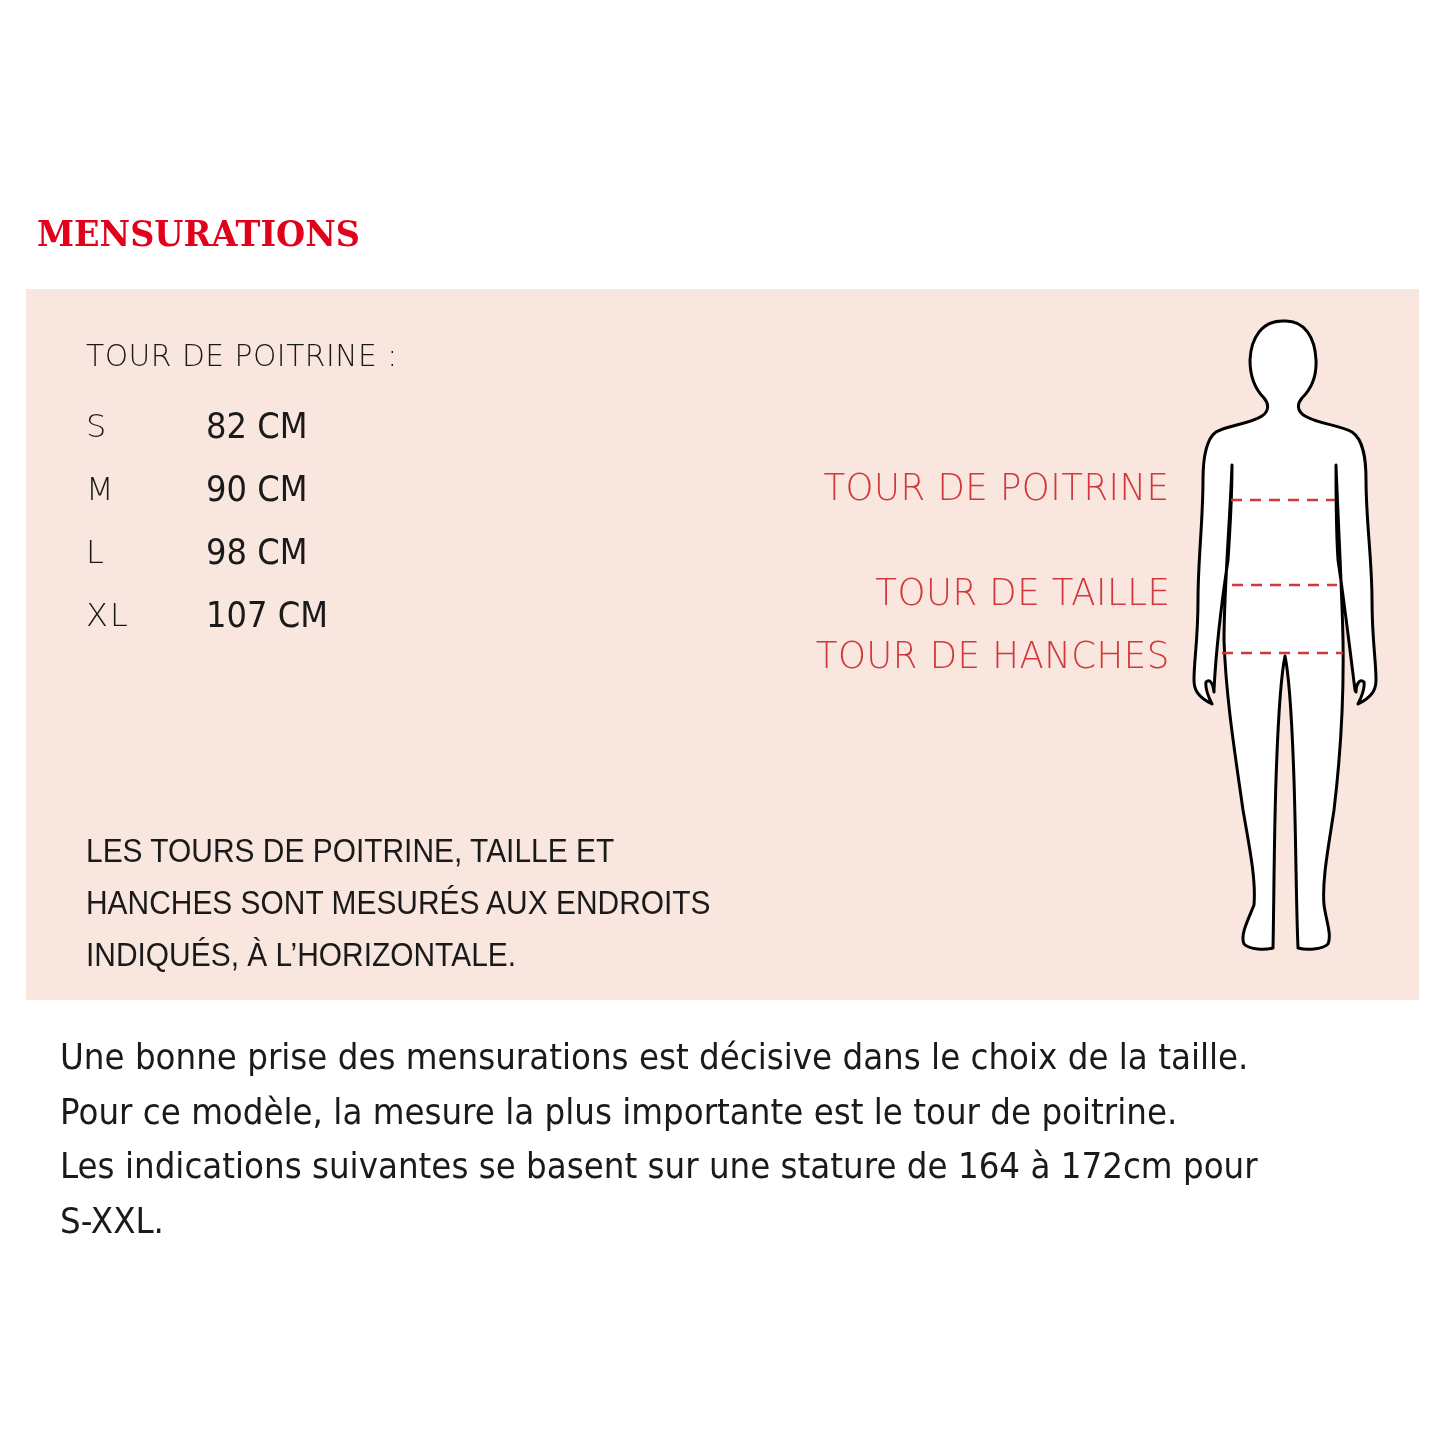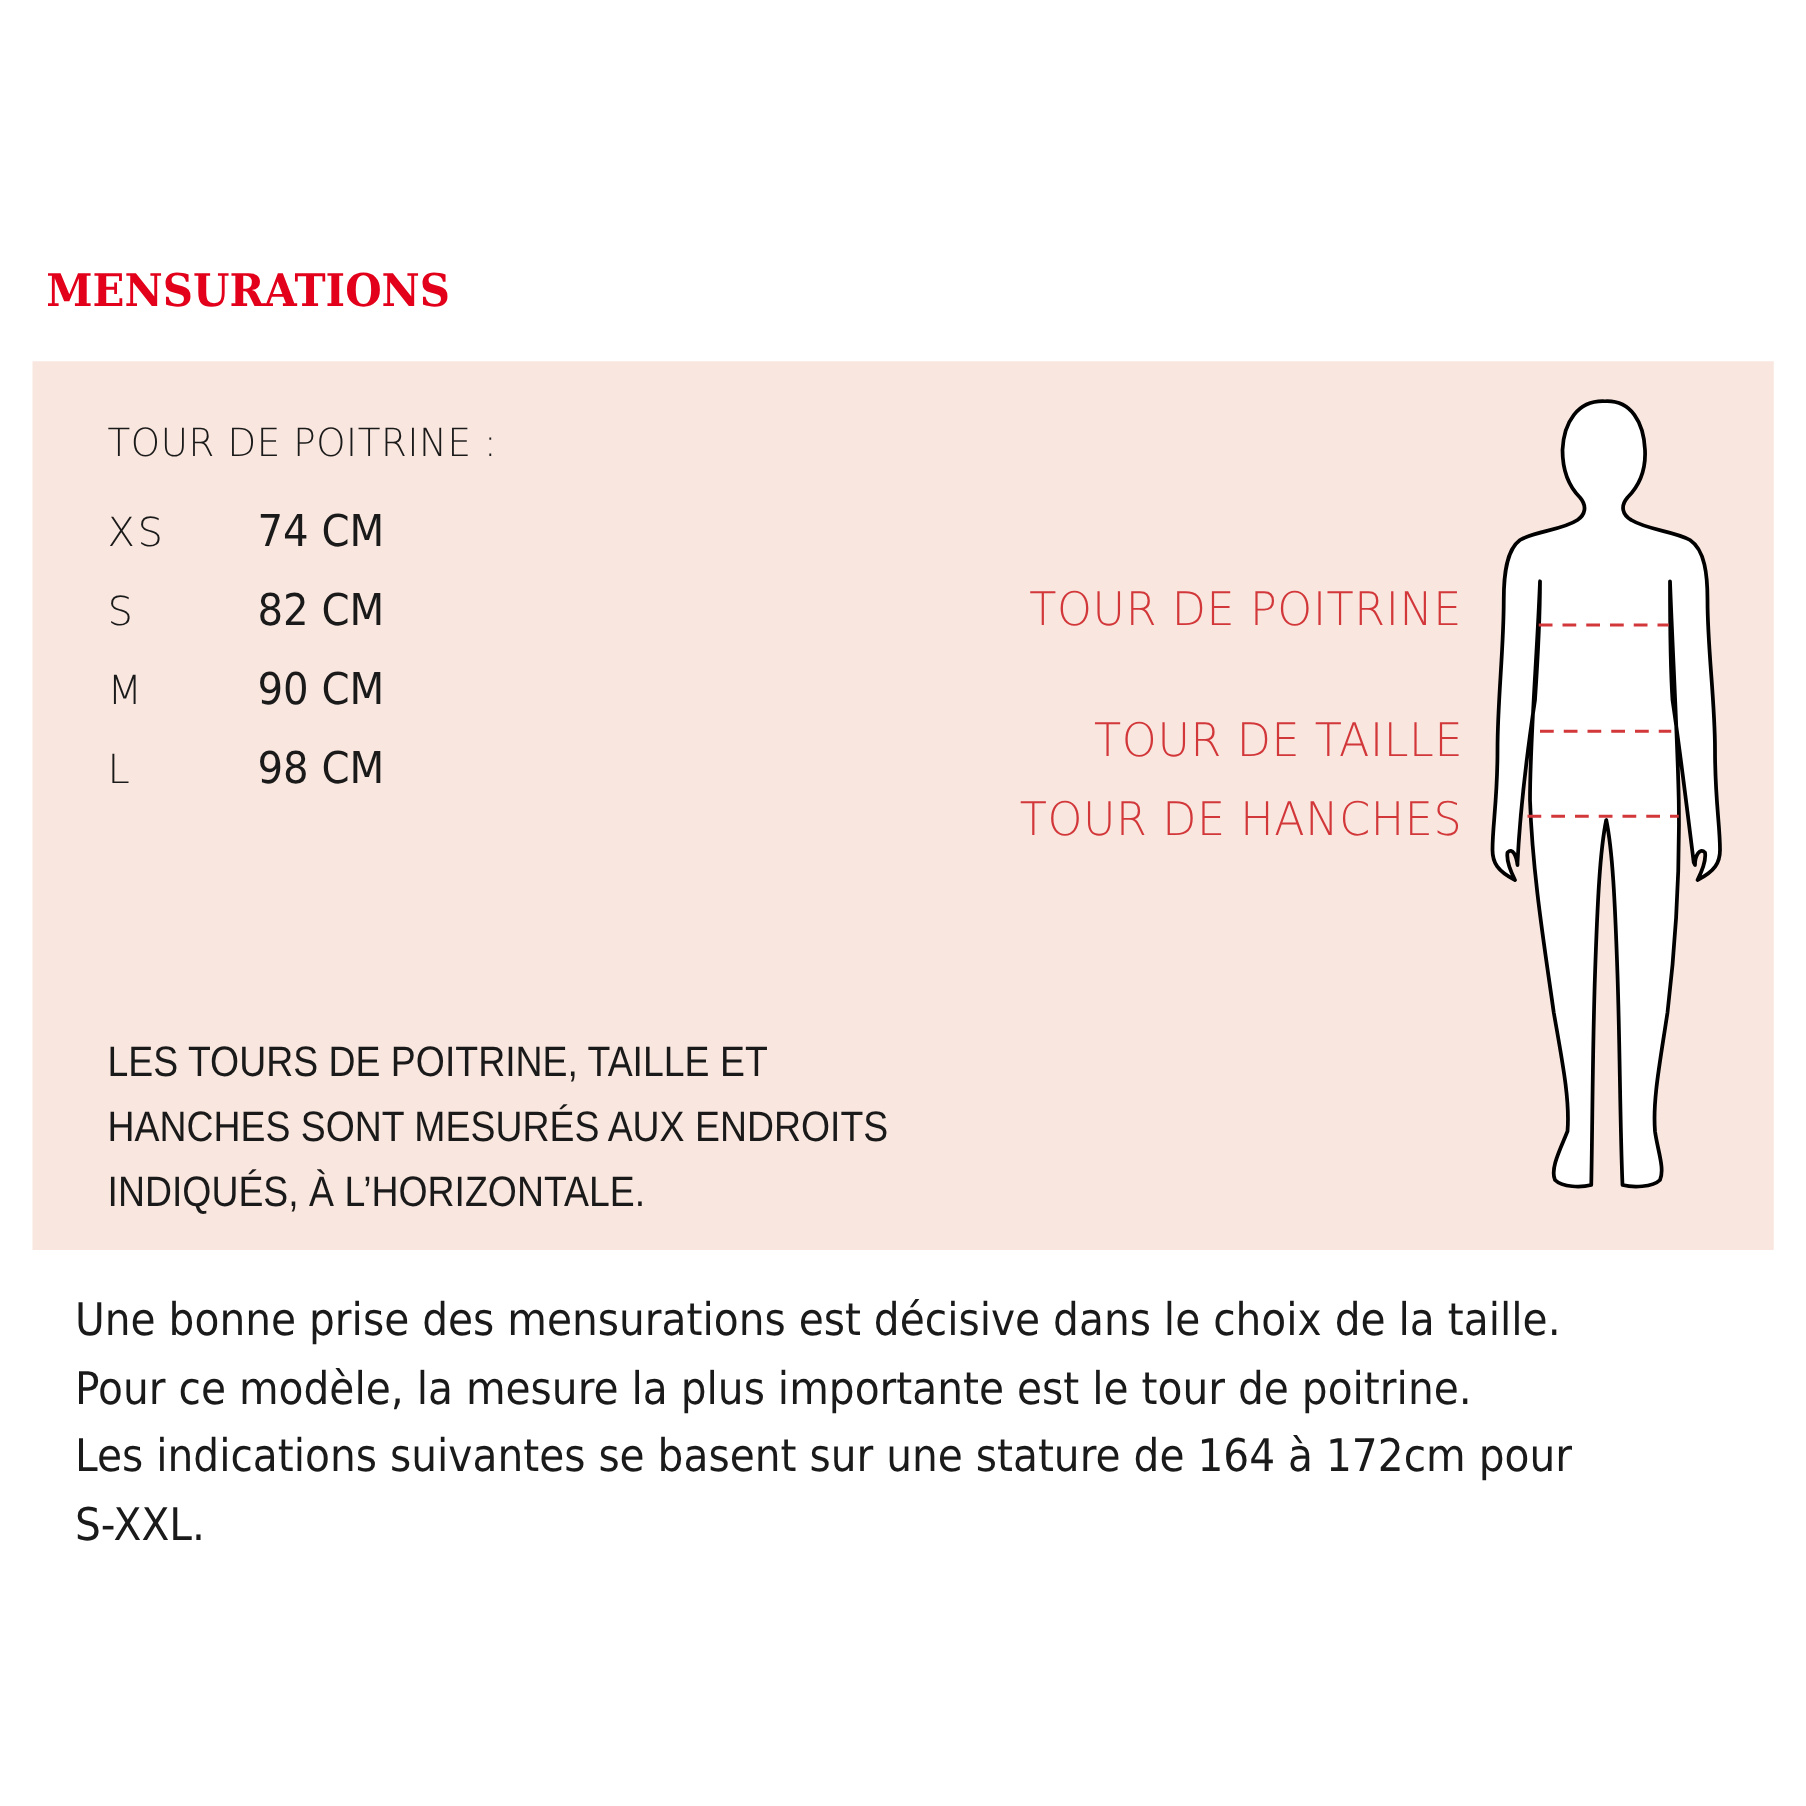--- a/index.html
+++ b/index.html
@@ -136,34 +136,34 @@
 <body>
 
 <h1 class="title">MENSURATIONS</h1>
 
 <div class="panel"></div>
 
 <p class="measure-heading">TOUR DE POITRINE :</p>
 
 <ul class="size-list">
   <li class="size-row">
-    <span class="size-label">XS</span>
-    <span class="size-value">74 CM</span>
-  </li>
-  <li class="size-row">
     <span class="size-label">S</span>
     <span class="size-value">82 CM</span>
   </li>
   <li class="size-row">
     <span class="size-label">M</span>
     <span class="size-value">90 CM</span>
   </li>
   <li class="size-row">
     <span class="size-label">L</span>
     <span class="size-value">98 CM</span>
+  </li>
+  <li class="size-row">
+    <span class="size-label">XL</span>
+    <span class="size-value">107 CM</span>
   </li>
 </ul>
 
 <p class="note">
   <span>LES TOURS DE POITRINE, TAILLE ET</span>
   <span>HANCHES SONT MESURÉS AUX ENDROITS</span>
   <span>INDIQUÉS, À  L’HORIZONTALE.</span>
 </p>
 
 <div class="fig-label chest">TOUR DE POITRINE</div>

